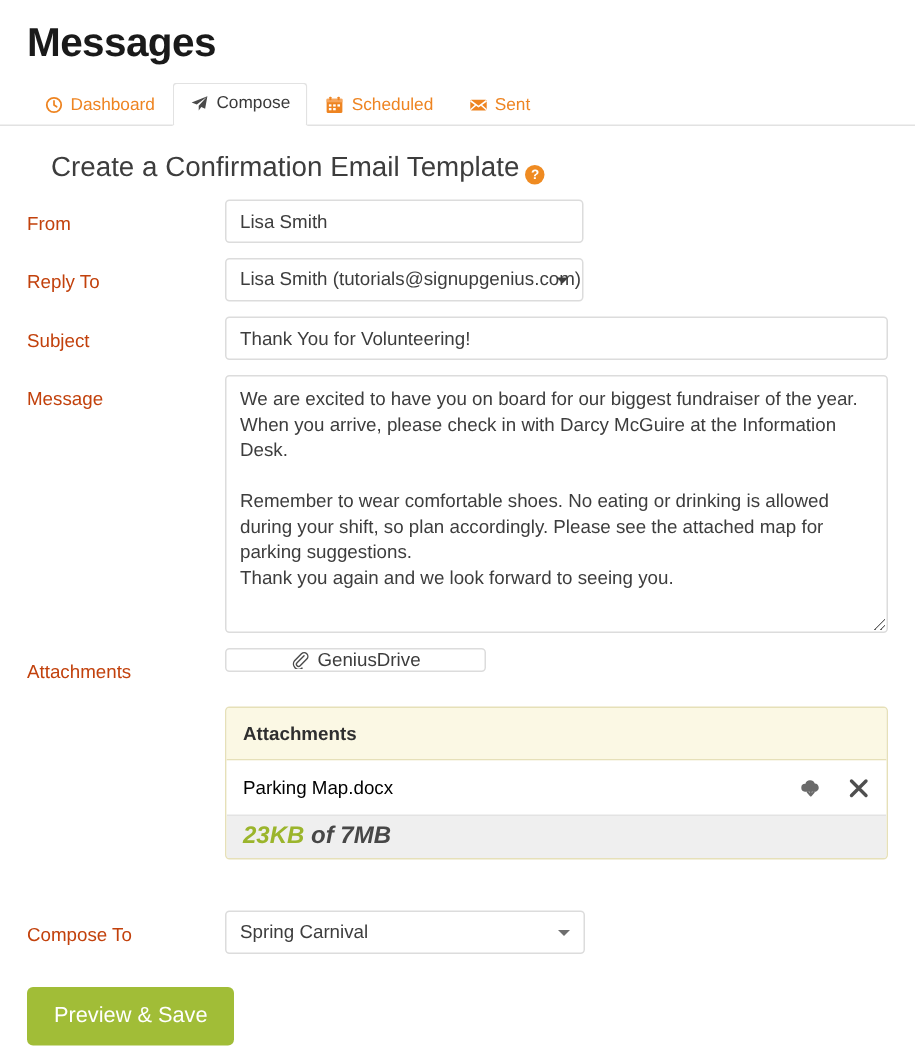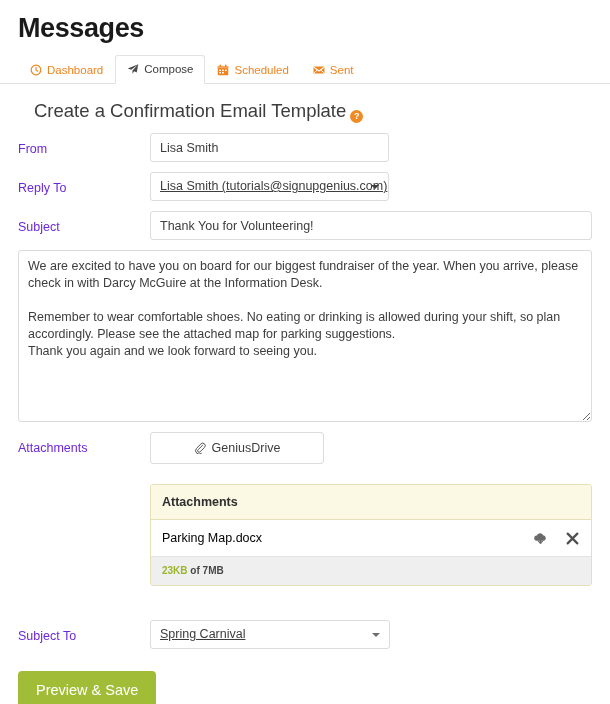--- a/index.html
+++ b/index.html
@@ -110,21 +110,21 @@
   }
   .row {
     display: flex;
     align-items: flex-start;
     margin-bottom: 10px;
   }
   .row-label {
     width: 132px;
     flex: 0 0 132px;
     font-size: 12.5px;
-    color: #6d28d9;
+    color: #c2410c;
     padding-top: 8px;
     line-height: 16px;
   }
   .row-field { flex: 1 1 auto; min-width: 0; }
 
   .inp {
     display: block;
     width: 100%;
     height: 29px;
     border: 1px solid #dcdcdc;
@@ -146,21 +146,20 @@
     border: 1px solid #dcdcdc;
     border-radius: 3px;
     background: #ffffff;
     font-size: 12.5px;
     color: #3d3d3d;
     line-height: 27px;
     padding: 0 22px 0 9px;
     white-space: nowrap;
     overflow: hidden;
     cursor: pointer;
-    text-decoration: underline;
   }
   .caret {
     position: absolute;
     right: 9px;
     top: 50%;
     margin-top: -2px;
     width: 0; height: 0;
     border-left: 4px solid transparent;
     border-right: 4px solid transparent;
     border-top: 4px solid #3d3d3d;
@@ -185,21 +184,21 @@
     overflow: hidden;
   }
 
   
   .genius-btn {
     display: inline-flex;
     align-items: center;
     justify-content: center;
     gap: 6px;
     width: 174px;
-    height: 32px;
+    height: 16px;
     border: 1px solid #dcdcdc;
     border-radius: 3px;
     background: #ffffff;
     font-size: 12.5px;
     color: #3d3d3d;
     cursor: pointer;
     font-family: "Liberation Sans", sans-serif;
     padding: 0;
   }
   .clip-ico { display: inline-block; width: 12px; height: 12px; line-height: 0; }
@@ -233,22 +232,23 @@
     flex: 1 1 auto;
     font-size: 12.5px;
     color: #000000;
     line-height: 18px;
   }
   .attach-actions { display: flex; align-items: center; gap: 17px; }
   .act-ico { width: 15px; height: 15px; line-height: 0; cursor: pointer; display: block; }
   .attach-foot {
     background: #efefef;
     padding: 7px 11px;
-    font-size: 10px;
+    font-size: 16px;
     line-height: 14px;
+    font-style: italic;
   }
   .size-used { color: #9bb52c; font-weight: bold; }
   .size-total { color: #474747; font-weight: bold; }
 
   
   .submit-wrap { padding: 0 18px; margin-top: 22px; }
   .btn-primary {
     display: inline-block;
     background: #a1bd37;
     color: #ffffff;
@@ -346,20 +346,21 @@
     </div>
 
     <div class="row">
       <div class="row-label">Subject</div>
       <div class="row-field">
         <input class="inp" type="text" value="Thank You for Volunteering!" style="">
       </div>
     </div>
 
     <div class="row">
+      <div class="row-label">Message</div>
       <div class="row-field">
         <textarea class="msg" style="">We are excited to have you on board for our biggest fundraiser of the year. When you arrive, please check in with Darcy McGuire at the Information Desk.
 
 Remember to wear comfortable shoes. No eating or drinking is allowed during your shift, so plan accordingly. Please see the attached map for parking suggestions.
 Thank you again and we look forward to seeing you.</textarea>
       </div>
     </div>
 
     <div class="row">
       <div class="row-label">Attachments</div>
@@ -399,21 +400,21 @@
             <span class="size-total">of 7MB</span>
           </div>
         </div>
 
       </div>
     </div>
 
     <div class="spacer-24"></div>
 
     <div class="row">
-      <div class="row-label">Subject To</div>
+      <div class="row-label">Compose To</div>
       <div class="row-field">
         <div class="select-box select-wide">
           <span>Spring Carnival</span>
           <span class="caret"></span>
         </div>
       </div>
     </div>
 
   </div>
 

